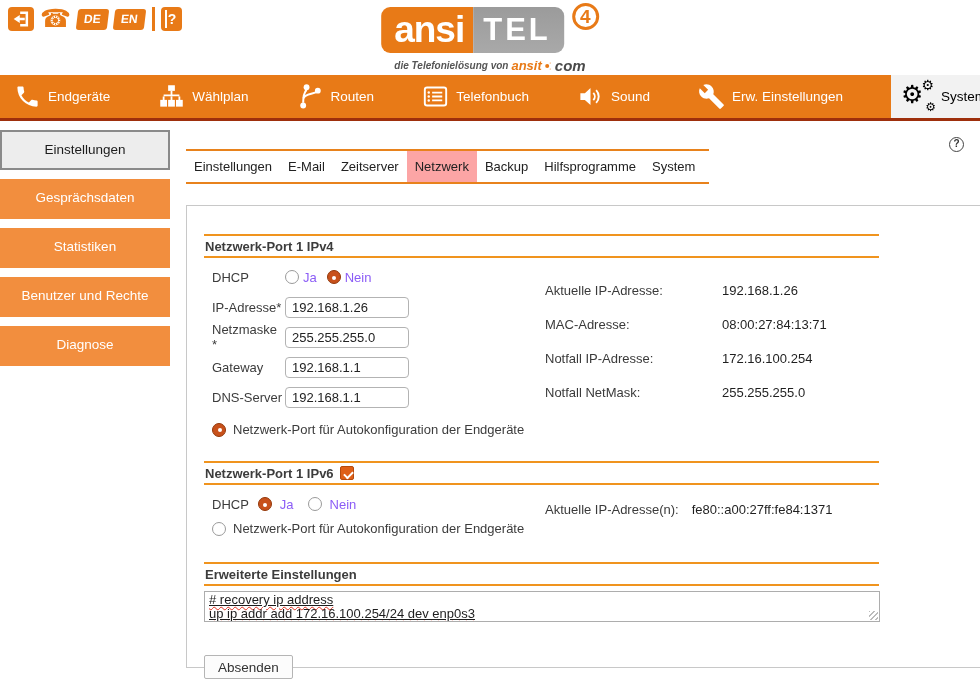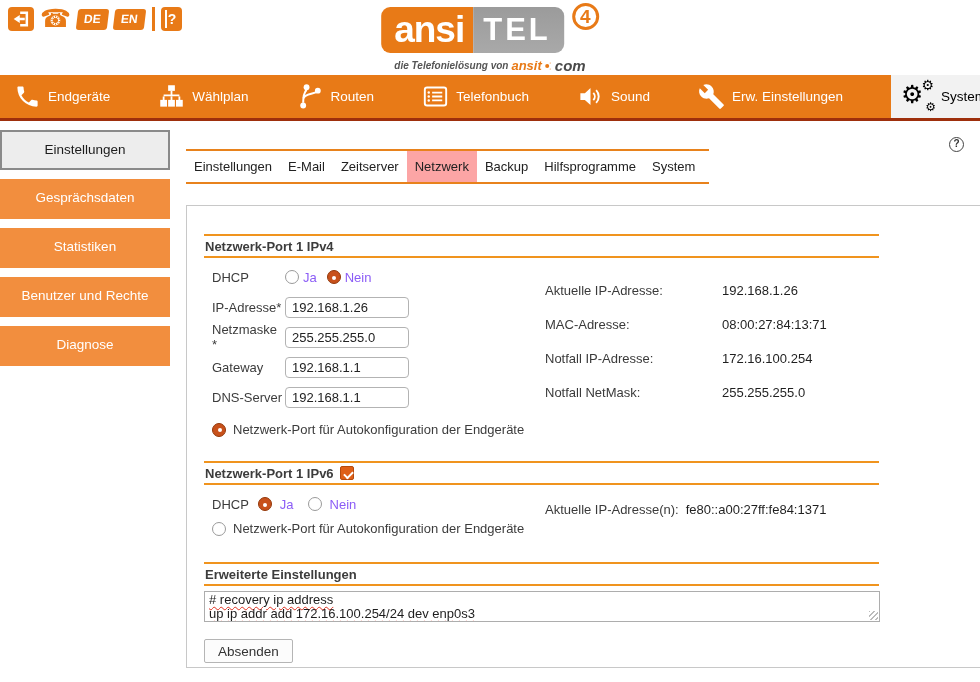--- a/index.html
+++ b/index.html
@@ -65,34 +65,34 @@
   .rlabel { font-size:13px; color:#8b5cf6; margin:0 10px 0 4px; }
 
   .autoconf { margin:14px 0 0 8px; display:flex; gap:7px; align-items:center; font-size:13px; color:#3c3c3c; }
 
   .cbox { width:14px; height:14px; border-radius:2px; background:#df5f17; border:1px solid #b54a0d; position:relative; display:inline-block; cursor:pointer; }
   .cbox::after { content:""; position:absolute; left:3px; top:3.5px; width:7px; height:4px; border-left:2px solid #fff; border-bottom:2px solid #fff; transform:rotate(-45deg); }
 
   .info4 { position:absolute; left:358px; top:78px; display:grid; grid-template-columns:157px auto; row-gap:10px; font-size:13px; line-height:14px;gap:20px; }
   .ilabel { color:#3a3a3a; }
   .ivalue { color:#1f1f1f; }
-  .info6 { position:absolute; left:358px; top:296px; display:flex; gap:7px; font-size:13px; }
+  .info6 { position:absolute; left:358px; top:296px; display:flex; gap:13px; font-size:13px; }
 
   .head2 { margin-top:24px; }
   .form6 { margin:8px 0 0 8px; }
   .frow6 { display:flex; align-items:center; height:22px; gap:4px; }
   .frow6 .dhcp6label { font-size:13px; color:#3c3c3c; margin-right:5px; }
   .autoconf6 { margin:6px 0 0 8px; display:flex; gap:7px; align-items:center; font-size:13px; color:#3c3c3c; }
   .head3 { margin-top:26px; }
 
-  .tarea { margin-top:5px; width:676px; height:31px; border:1px solid #adadad; padding:1px 4px; font-size:13px; color:#1d1d1d; line-height:14px; position:relative; overflow:hidden; background:#fff; cursor:text; }
+  .tarea { margin-top:5px; width:676px; height:31px; border:1px solid #adadad; padding:1px 4px; font-size:13px; color:#1d1d1d; line-height:14px; position:relative; overflow:hidden; background:#fff; cursor:text;text-decoration:underline; }
   .tline { text-decoration:underline wavy #e03020 1px; text-underline-offset:2px; white-space:pre; }
   .tarea::after { content:""; position:absolute; right:1px; bottom:1px; width:9px; height:9px; background:repeating-linear-gradient(135deg,#bbb 0 1px,transparent 1px 3.5px); }
 
-  .submit { margin-top:17px; padding:3px 13px; height:24px; font-family:"Liberation Sans",sans-serif; font-size:13.5px; color:#333; background:#fcfcfc; border:1px solid #b5b5b5; border-radius:2px; cursor:pointer; }
+  .submit { margin-top:33px; padding:3px 13px; height:24px; font-family:"Liberation Sans",sans-serif; font-size:13.5px; color:#333; background:#fcfcfc; border:1px solid #b5b5b5; border-radius:2px; cursor:pointer; }
 </style>
 </head>
 <body>
 
 <div class="header">
   <div class="quickbar">
     <span class="qbtn logout">
       <svg viewBox="0 0 24 24" width="20" height="20">
           <path fill="#fff" d="M11 3h9.5v18H11v-3h6.5V6H11z"></path>
           <path fill="#fff" d="M10.5 7.2 3.2 12l7.3 4.8v-3.3h6v-3h-6z"></path>

